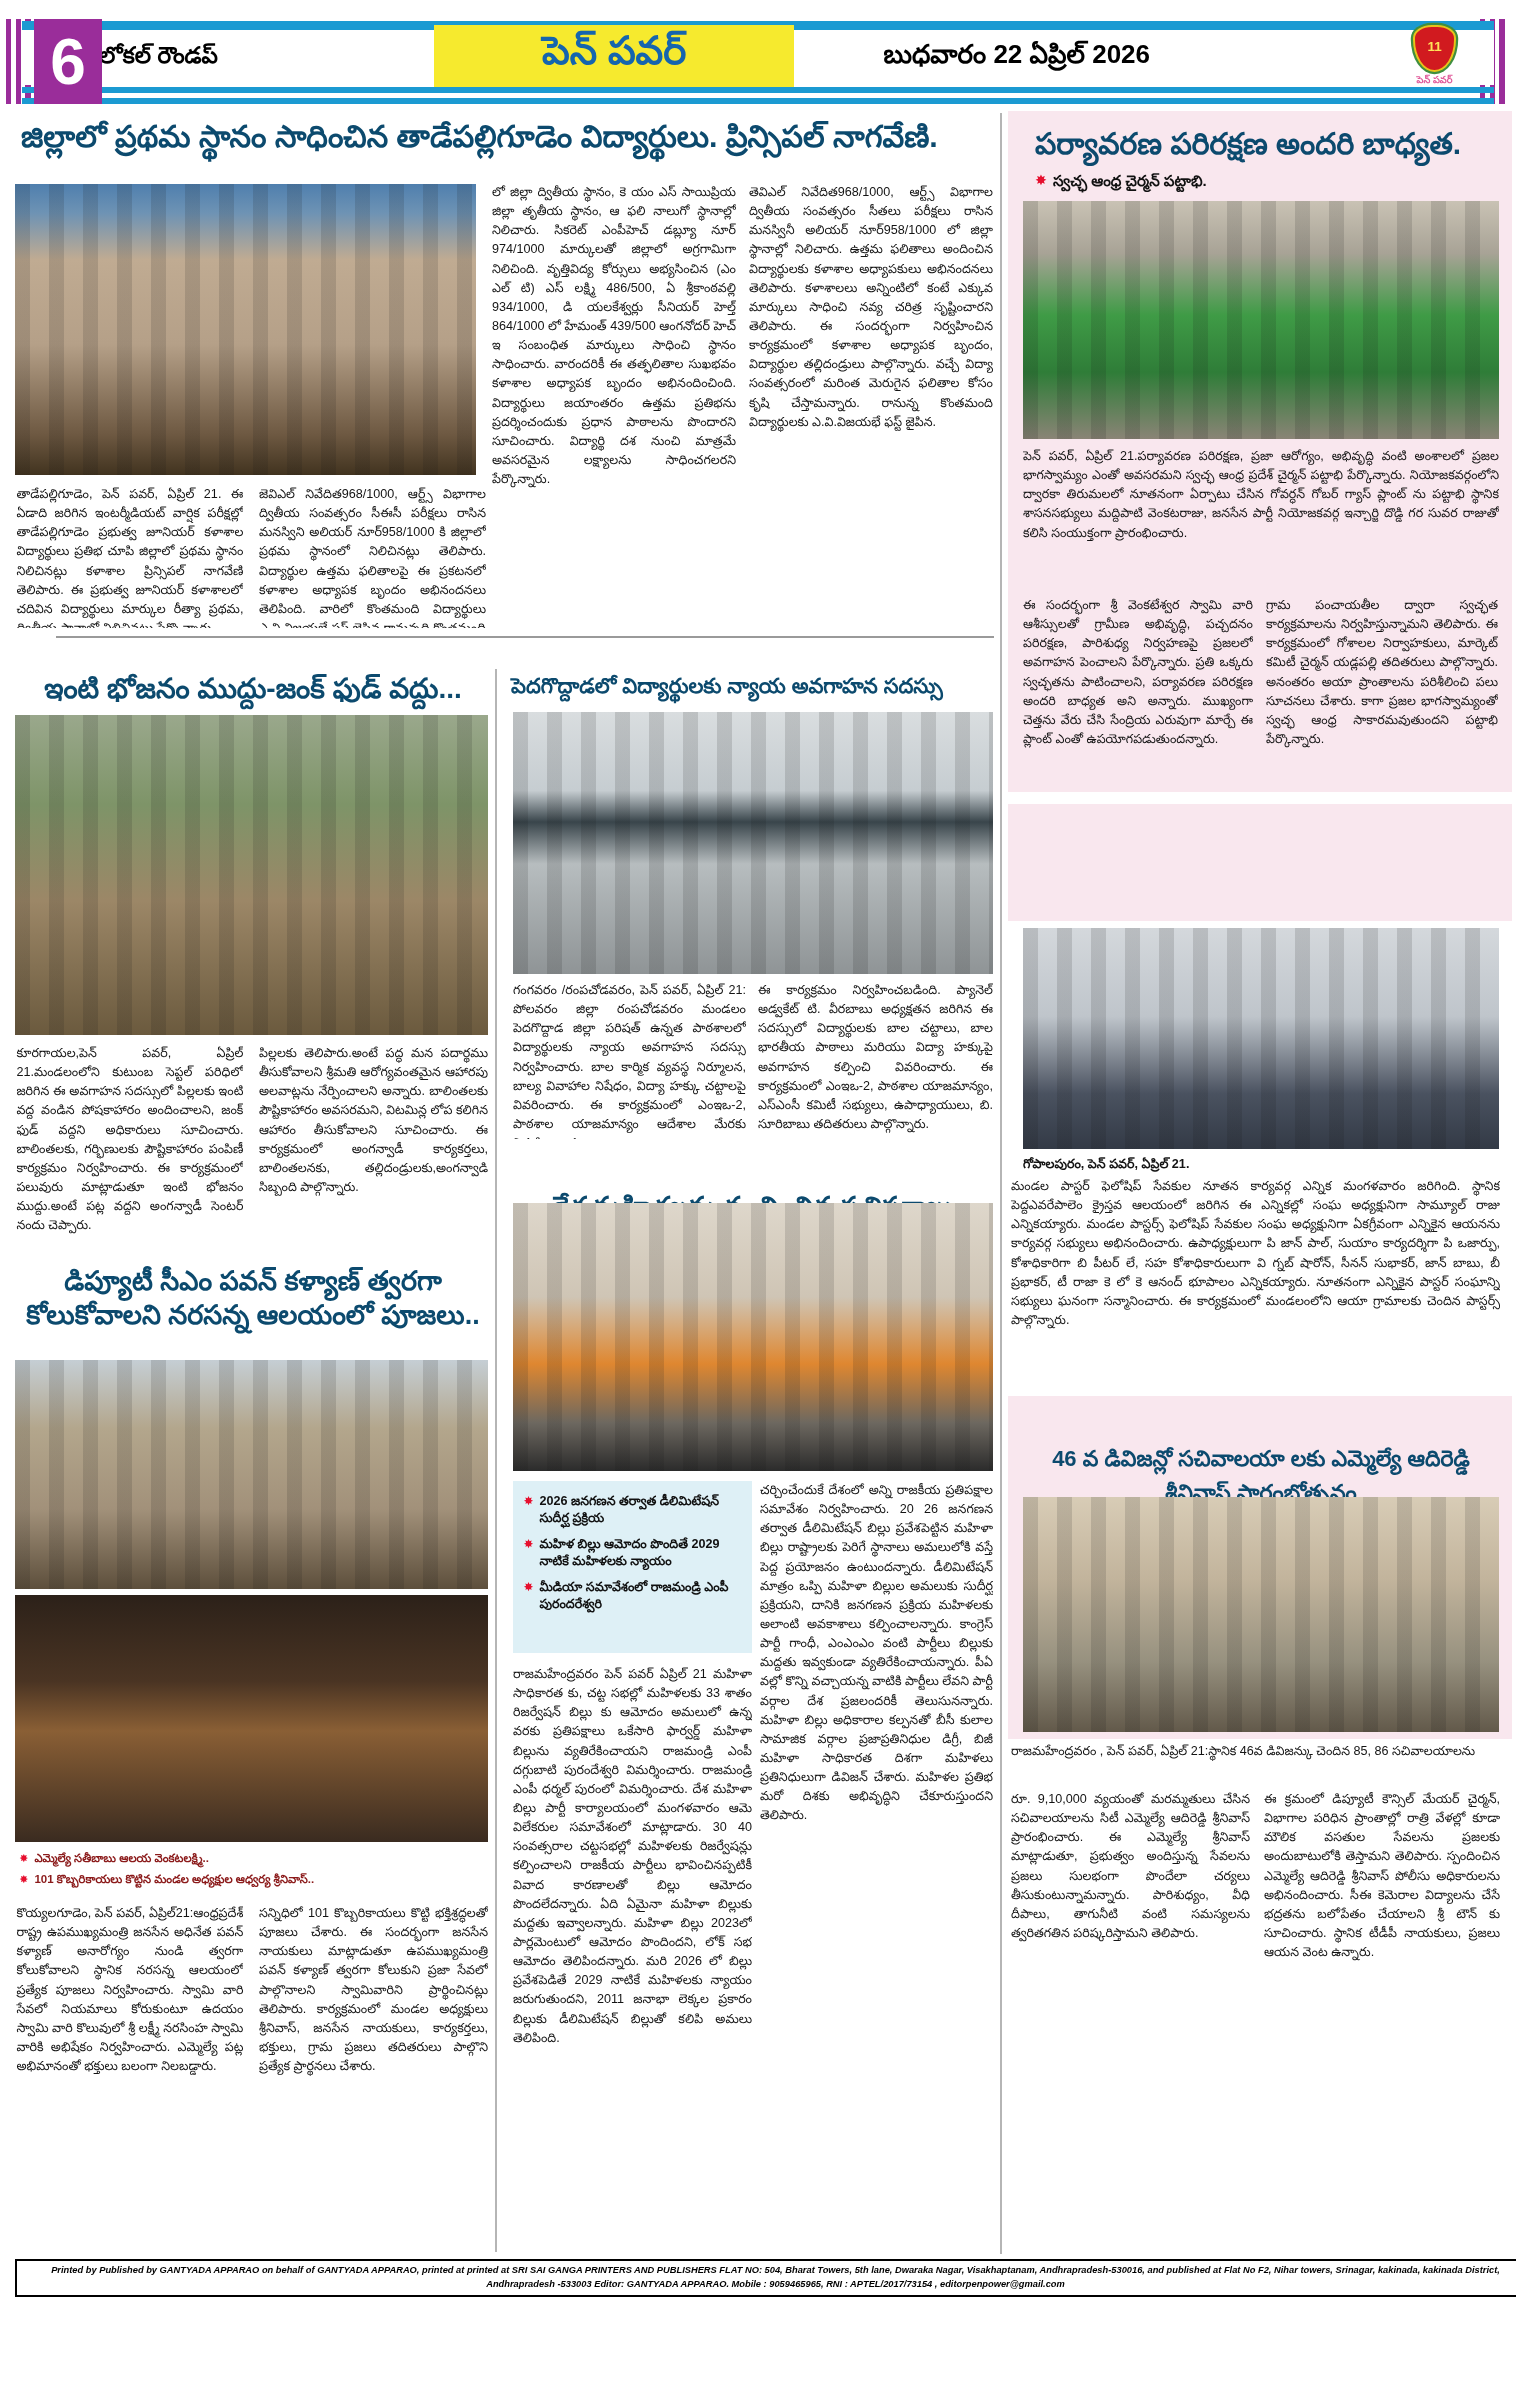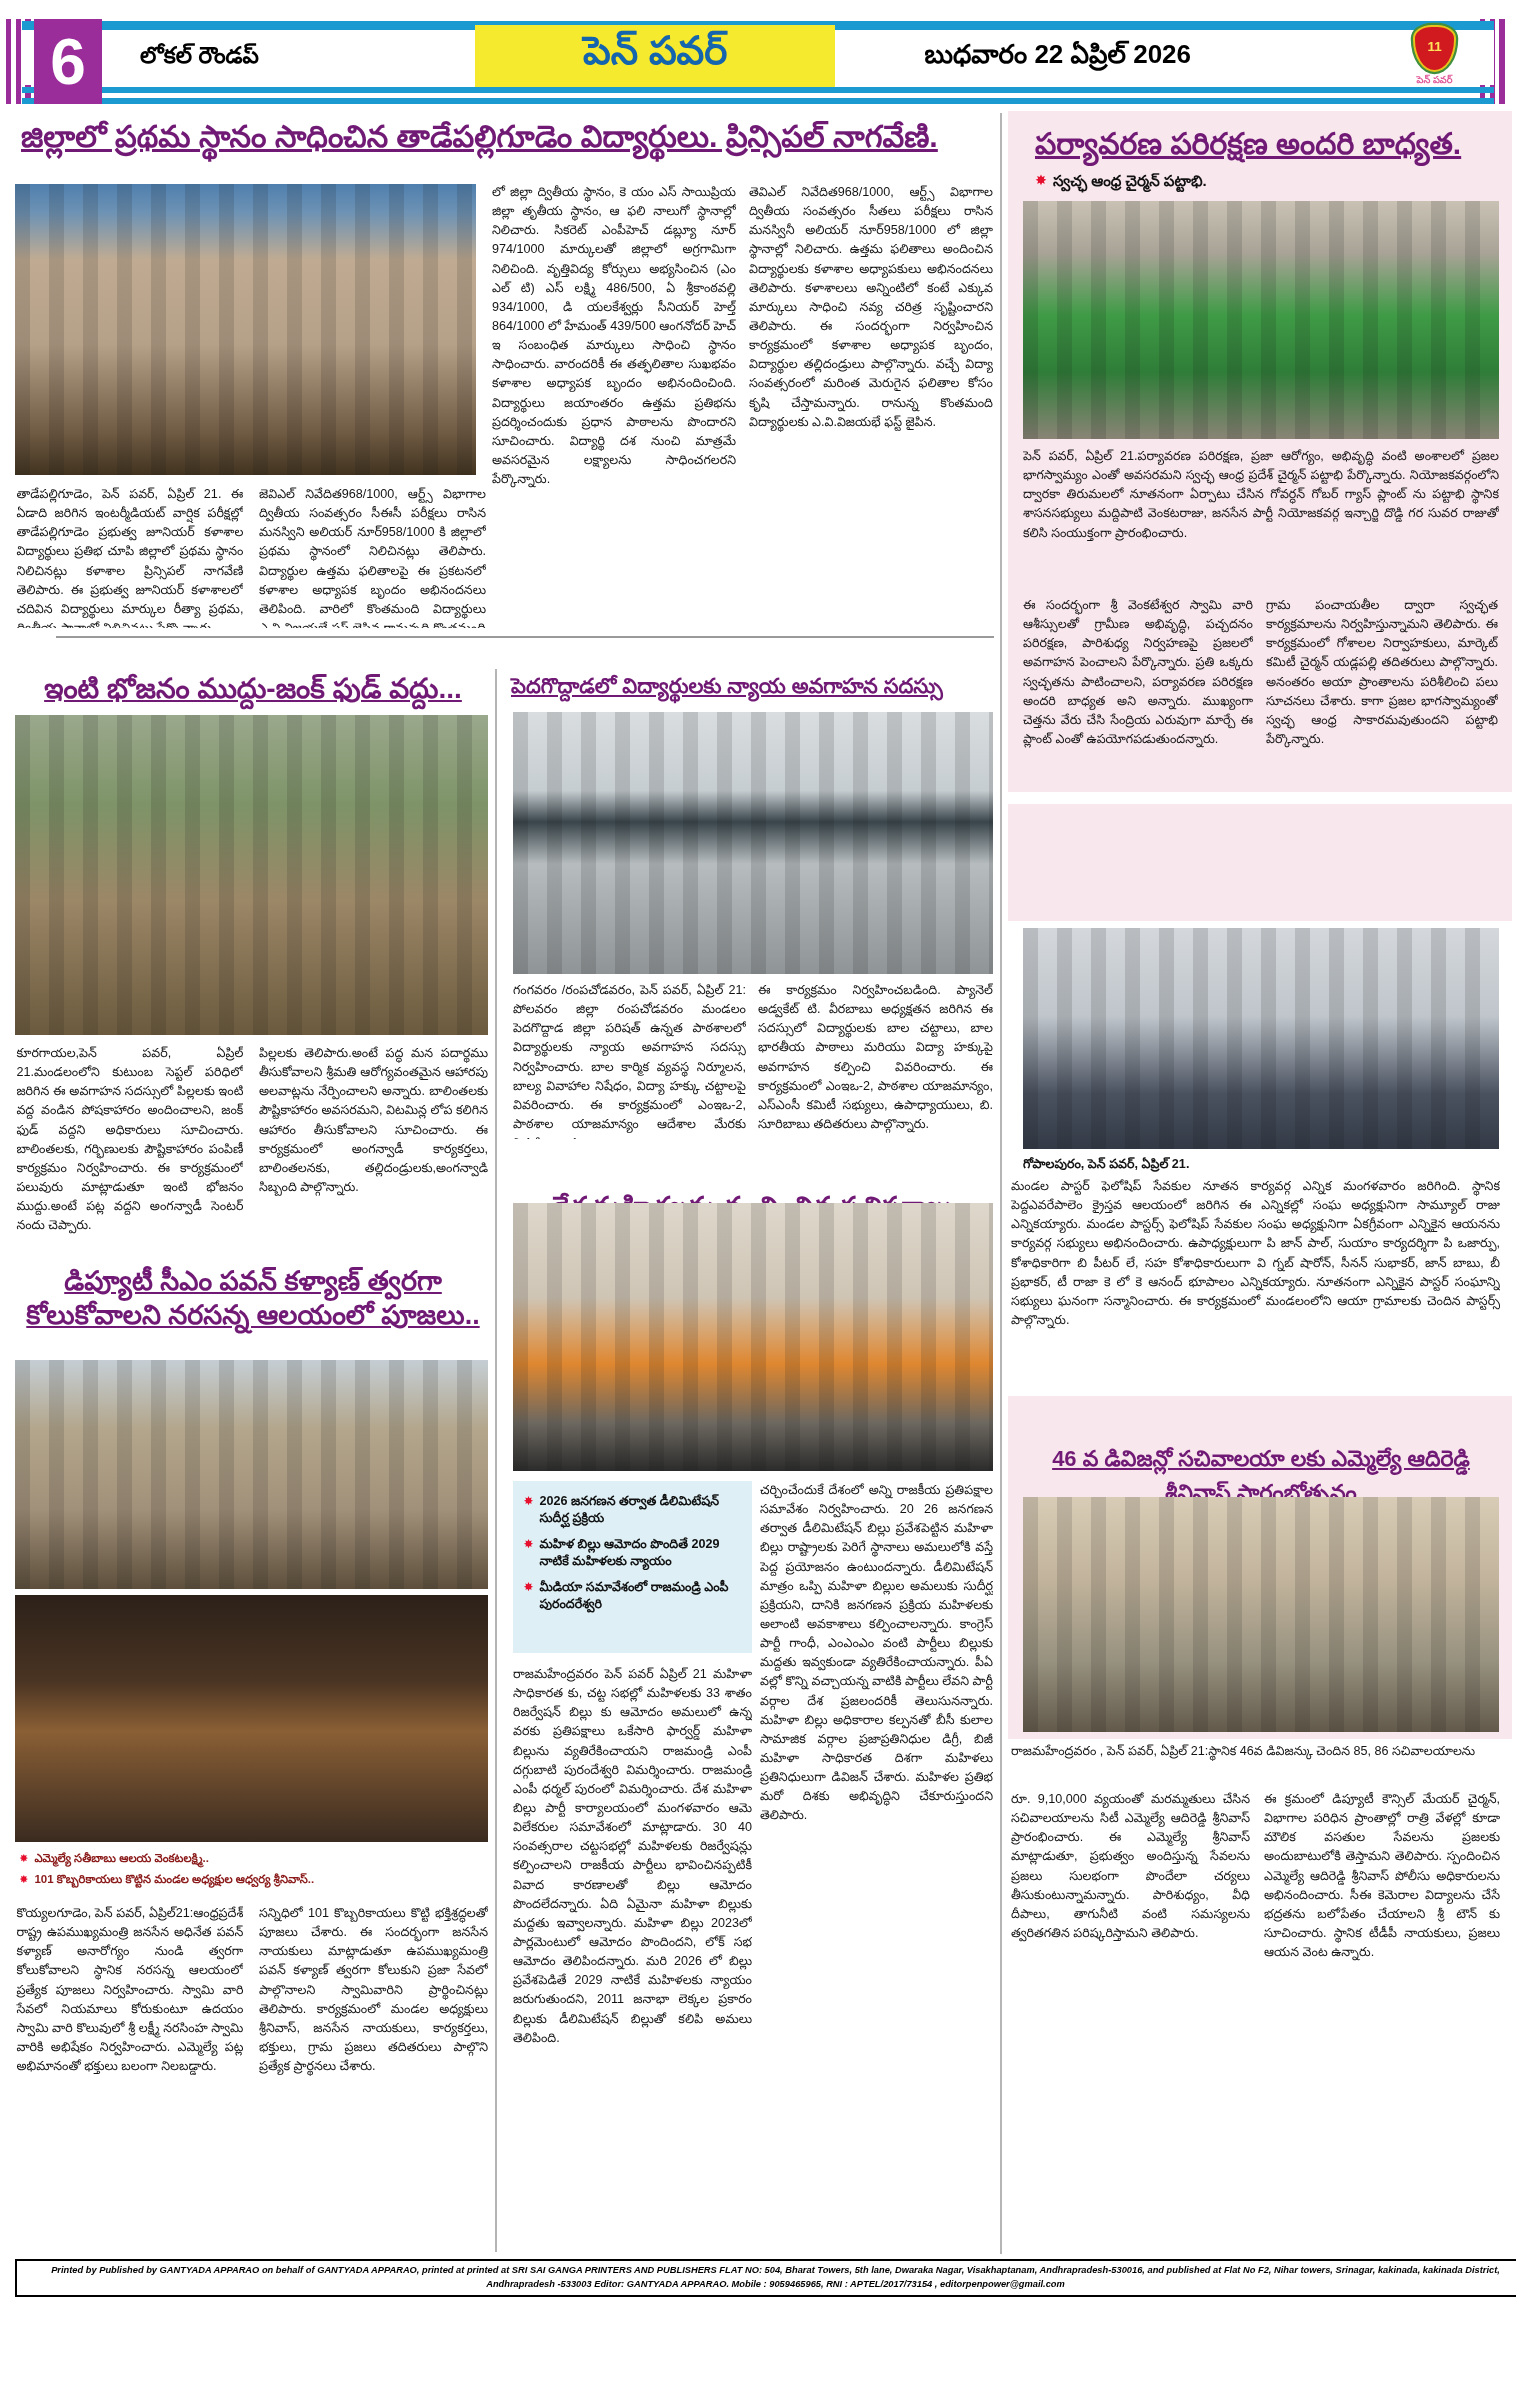--- a/index.html
+++ b/index.html
@@ -11,32 +11,32 @@
   .hdr-white{position:absolute;left:0;top:11px;width:100%;height:55px;background:#fff;
              display:flex;align-items:center;}
   .hdr-b1{position:absolute;left:0;top:68px;width:100%;height:6px;background:#1b9ad2;}
   .hdr-b2{position:absolute;left:0;top:79px;width:100%;height:6px;background:#1b9ad2;}
   .stripes{position:absolute;top:19.3px;width:30px;height:85px;display:flex;gap:4.5px;}
   .stripes div{width:5.2px;height:100%;background:#9a2d9a;}
   .stripes.l{left:6px;} .stripes.r{right:6px;}
   .pagenum-box{position:absolute;left:34px;top:19.3px;width:68px;height:85px;background:#9a2d9a;
                display:flex;align-items:center;justify-content:center;z-index:3;}
   .pagenum{font-size:64px;font-weight:bold;color:#fff;line-height:1;}
-  .sect-label{margin-left:118px;font-size:23px;font-weight:bold;color:#000;}
+  .sect-label{margin-left:77px;font-size:23px;font-weight:bold;color:#000;}
   .masthead{margin-left:216px;background:#f6ea2e;padding:4.5px 108px 7.4px 108px;
             font-size:39px;font-weight:bold;color:#1565ae;white-space:nowrap;}
   .hdr-date{margin-left:89px;font-size:26px;font-weight:bold;color:#000;white-space:nowrap;}
   .logo{position:absolute;right:46px;top:25px;width:71px;height:74px;text-align:center;z-index:3;}
   .logo-shield{width:39px;height:43px;margin:0 auto;background:#d11a1f;border:2.2px solid #e8c21a;
                border-radius:19.3px 19.3px 22px 22px / 13.4px 13.4px 33px 33px;position:relative;
                box-shadow:0 0 0 2.2px #3f8f3f;}
   .logo-shield span{position:absolute;left:0;right:0;top:12px;color:#ffe35a;font-size:13.4px;font-weight:bold;}
   .logo-cap{font-size:9.7px;font-weight:bold;color:#e05a9a;margin-top:2.2px;}
   
-  .h-xl{position:absolute;font-weight:bold;color:#701a75;line-height:1.25;text-decoration:underline;}
+  .h-xl{position:absolute;font-weight:bold;color:#0c4a6e;line-height:1.25;}
   .body-col{position:absolute;font-size:12.6px;line-height:1.52;text-align:justify;
             color:#141414;overflow:hidden;}
   .vrule{position:absolute;width:1.5px;background:#b5b5b5;}
   .hrule{position:absolute;height:1.5px;background:#9a9a9a;}
   .ph{position:absolute;}
   .crowd::after{content:"";position:absolute;inset:0;
       background:repeating-linear-gradient(90deg,rgba(20,20,20,.14) 0 15px,rgba(255,255,255,0) 15px 34px);}
   .ph-students{background:linear-gradient(180deg,#4f7fae 0%,#6e93b4 10%,#c0ab92 26%,#b5a088 55%,#6e5942 86%,#41331f 100%);}
   .ph-kitchen{background:linear-gradient(180deg,#9aa88c 0%,#7e9468 28%,#9c8767 58%,#6b5a3e 100%);}
   .ph-temple-crowd{background:linear-gradient(180deg,#c5ced4 0%,#b3a68c 30%,#a2917a 65%,#5d4f3c 100%);}

